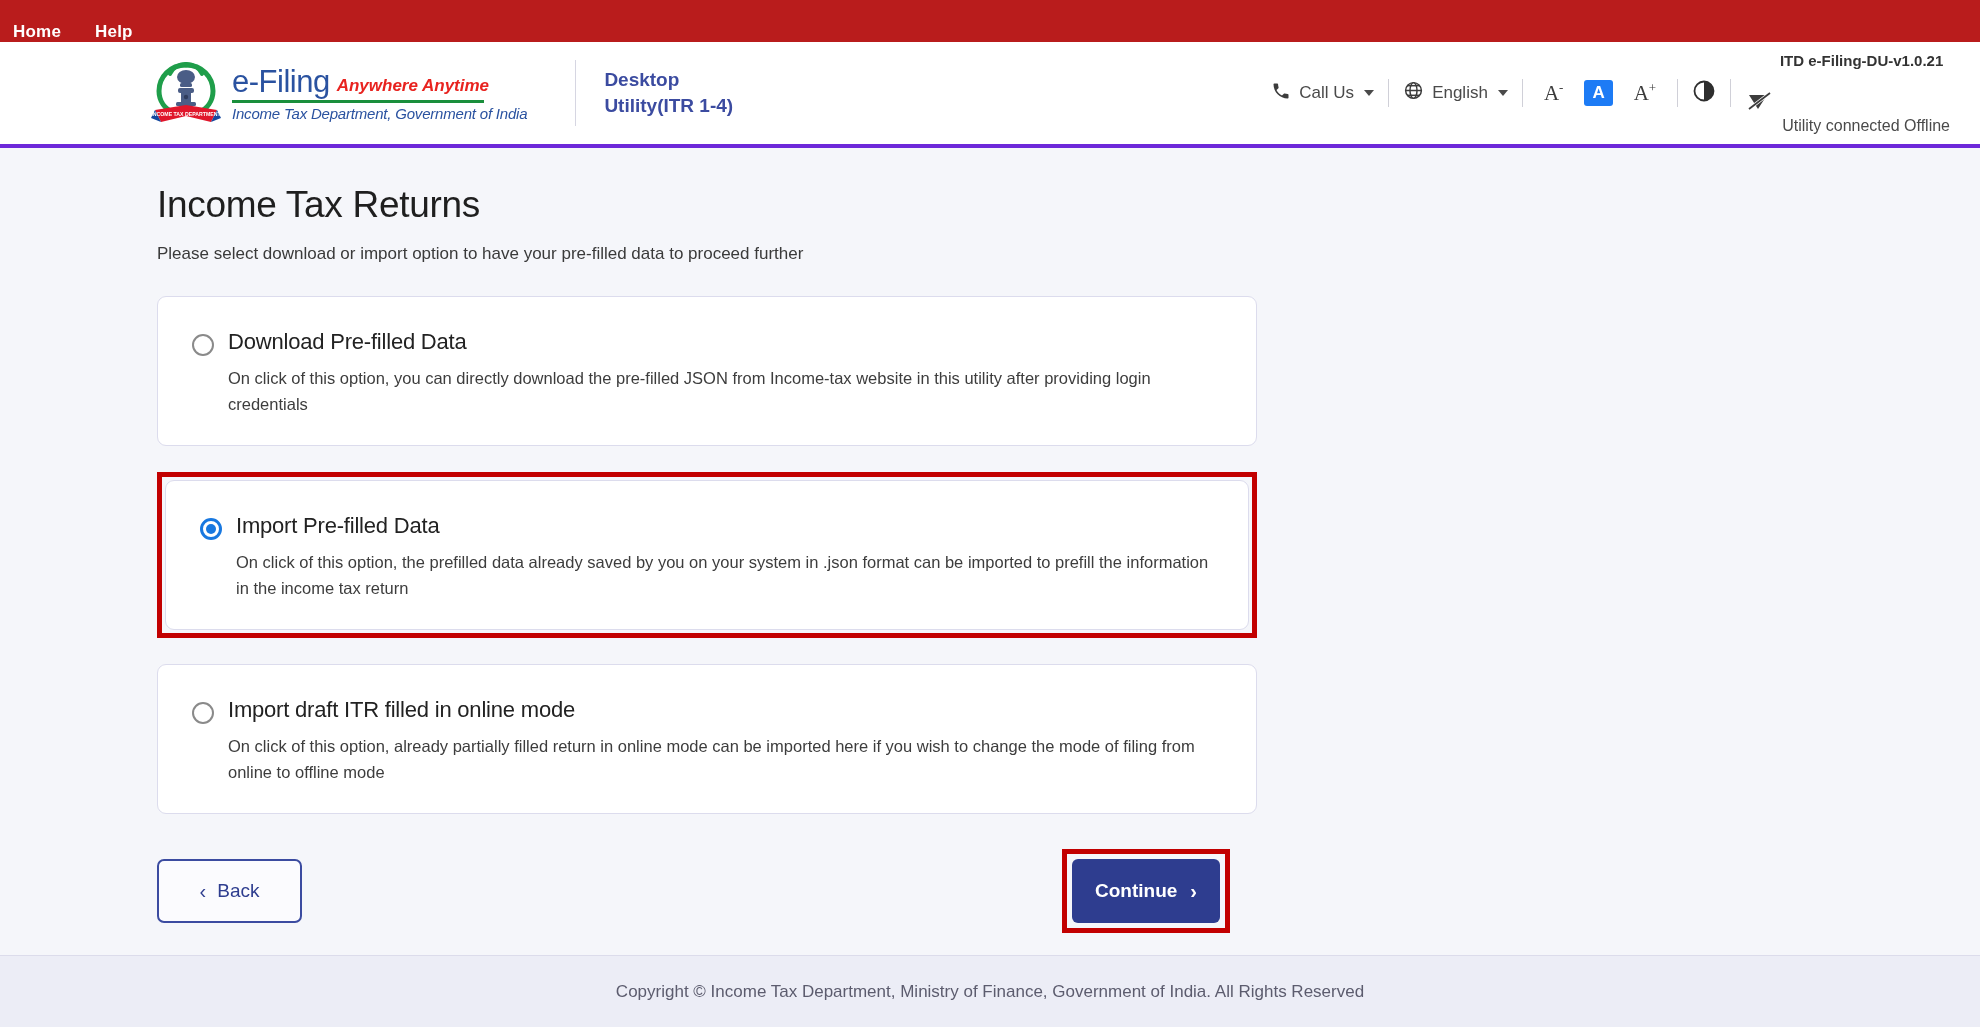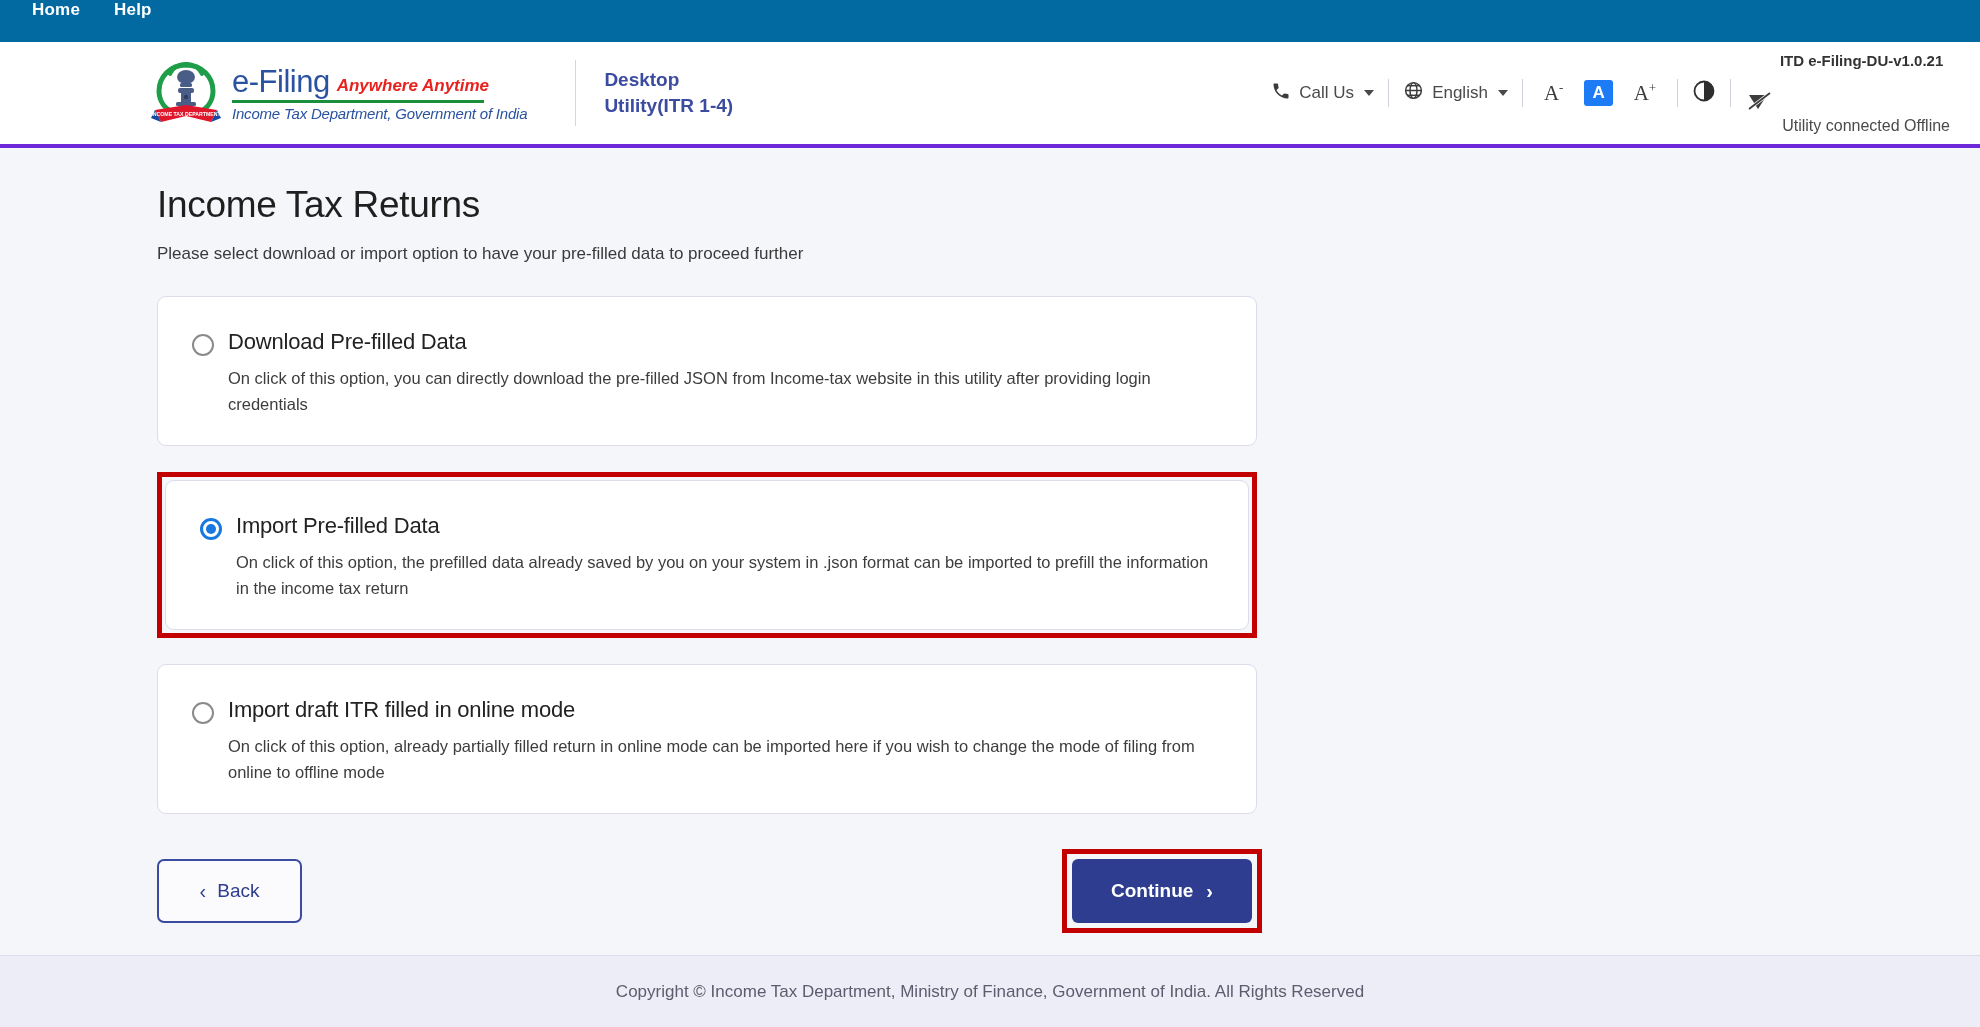--- a/index.html
+++ b/index.html
@@ -16,24 +16,24 @@
     height: 1027px;
     position: relative;
     display: flex;
     flex-direction: column;
     background: #f5f6fa;
   }
 
   
   .topnav {
     height: 42px;
-    background: #0369a1;
-    display: flex;
-    align-items: flex-start;
-    padding-left: 32px;
+    background: #b91c1c;
+    display: flex;
+    align-items: flex-end;
+    padding-left: 13px;
     gap: 34px;
     flex: 0 0 42px;
   }
   .topnav a {
     color: #ffffff;
     font-size: 17px;
     font-weight: bold;
     text-decoration: none;
     letter-spacing: .2px;
   }
@@ -257,21 +257,21 @@
     font-family: "Liberation Sans", sans-serif;
   }
   .btn-continue-outline {
     position: absolute;
     left: 905px;
     border: 5px solid #c20000;
     padding: 5px;
     background: #f5f6fa;
   }
   .btn-continue {
-    width: 180px;
+    width: 148px;
     height: 64px;
     background: #2e3d8f;
     border: none;
     border-radius: 6px;
     color: #ffffff;
     font-size: 19px;
     font-weight: bold;
     display: flex;
     align-items: center;
     justify-content: center;

